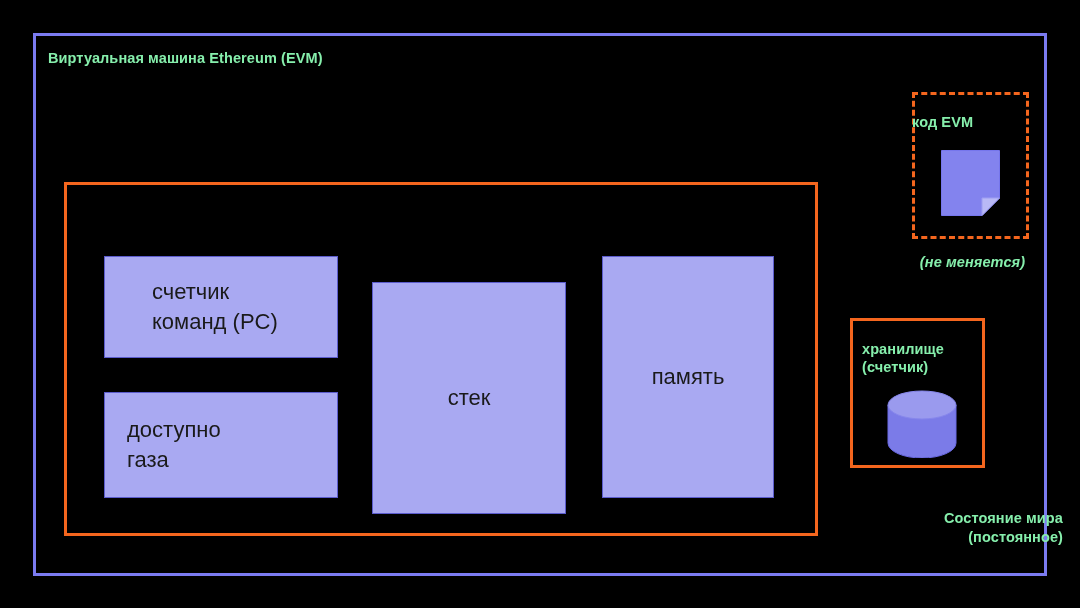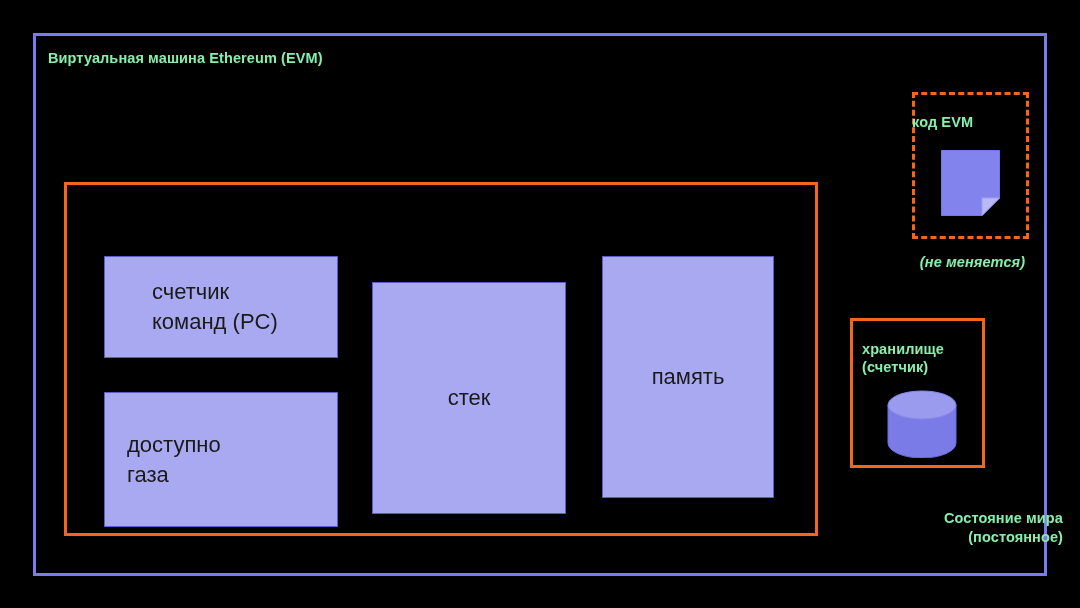--- a/index.html
+++ b/index.html
@@ -70,21 +70,21 @@
     line-height: 30px;
     white-space: pre-line;
   }
   .purple-box.center {
     justify-content: center;
     padding-left: 0;
     text-align: center;
   }
 
   .box-pc    { left: 104px; top: 256px; width: 234px; height: 102px; padding-left: 47px; }
-  .box-gas   { left: 104px; top: 392px; width: 234px; height: 135px; }
+  .box-gas   { left: 104px; top: 392px; width: 234px; height: 106px; }
   .box-stack { left: 372px; top: 256px; width: 194px; height: 232px; margin-top: 26px; }
   .box-mem   { left: 602px; top: 256px; width: 172px; height: 242px; }
 
   
   .rom-title {
     left: 890px;
     top: 55px;
     width: 170px;
     text-align: center;
   }

